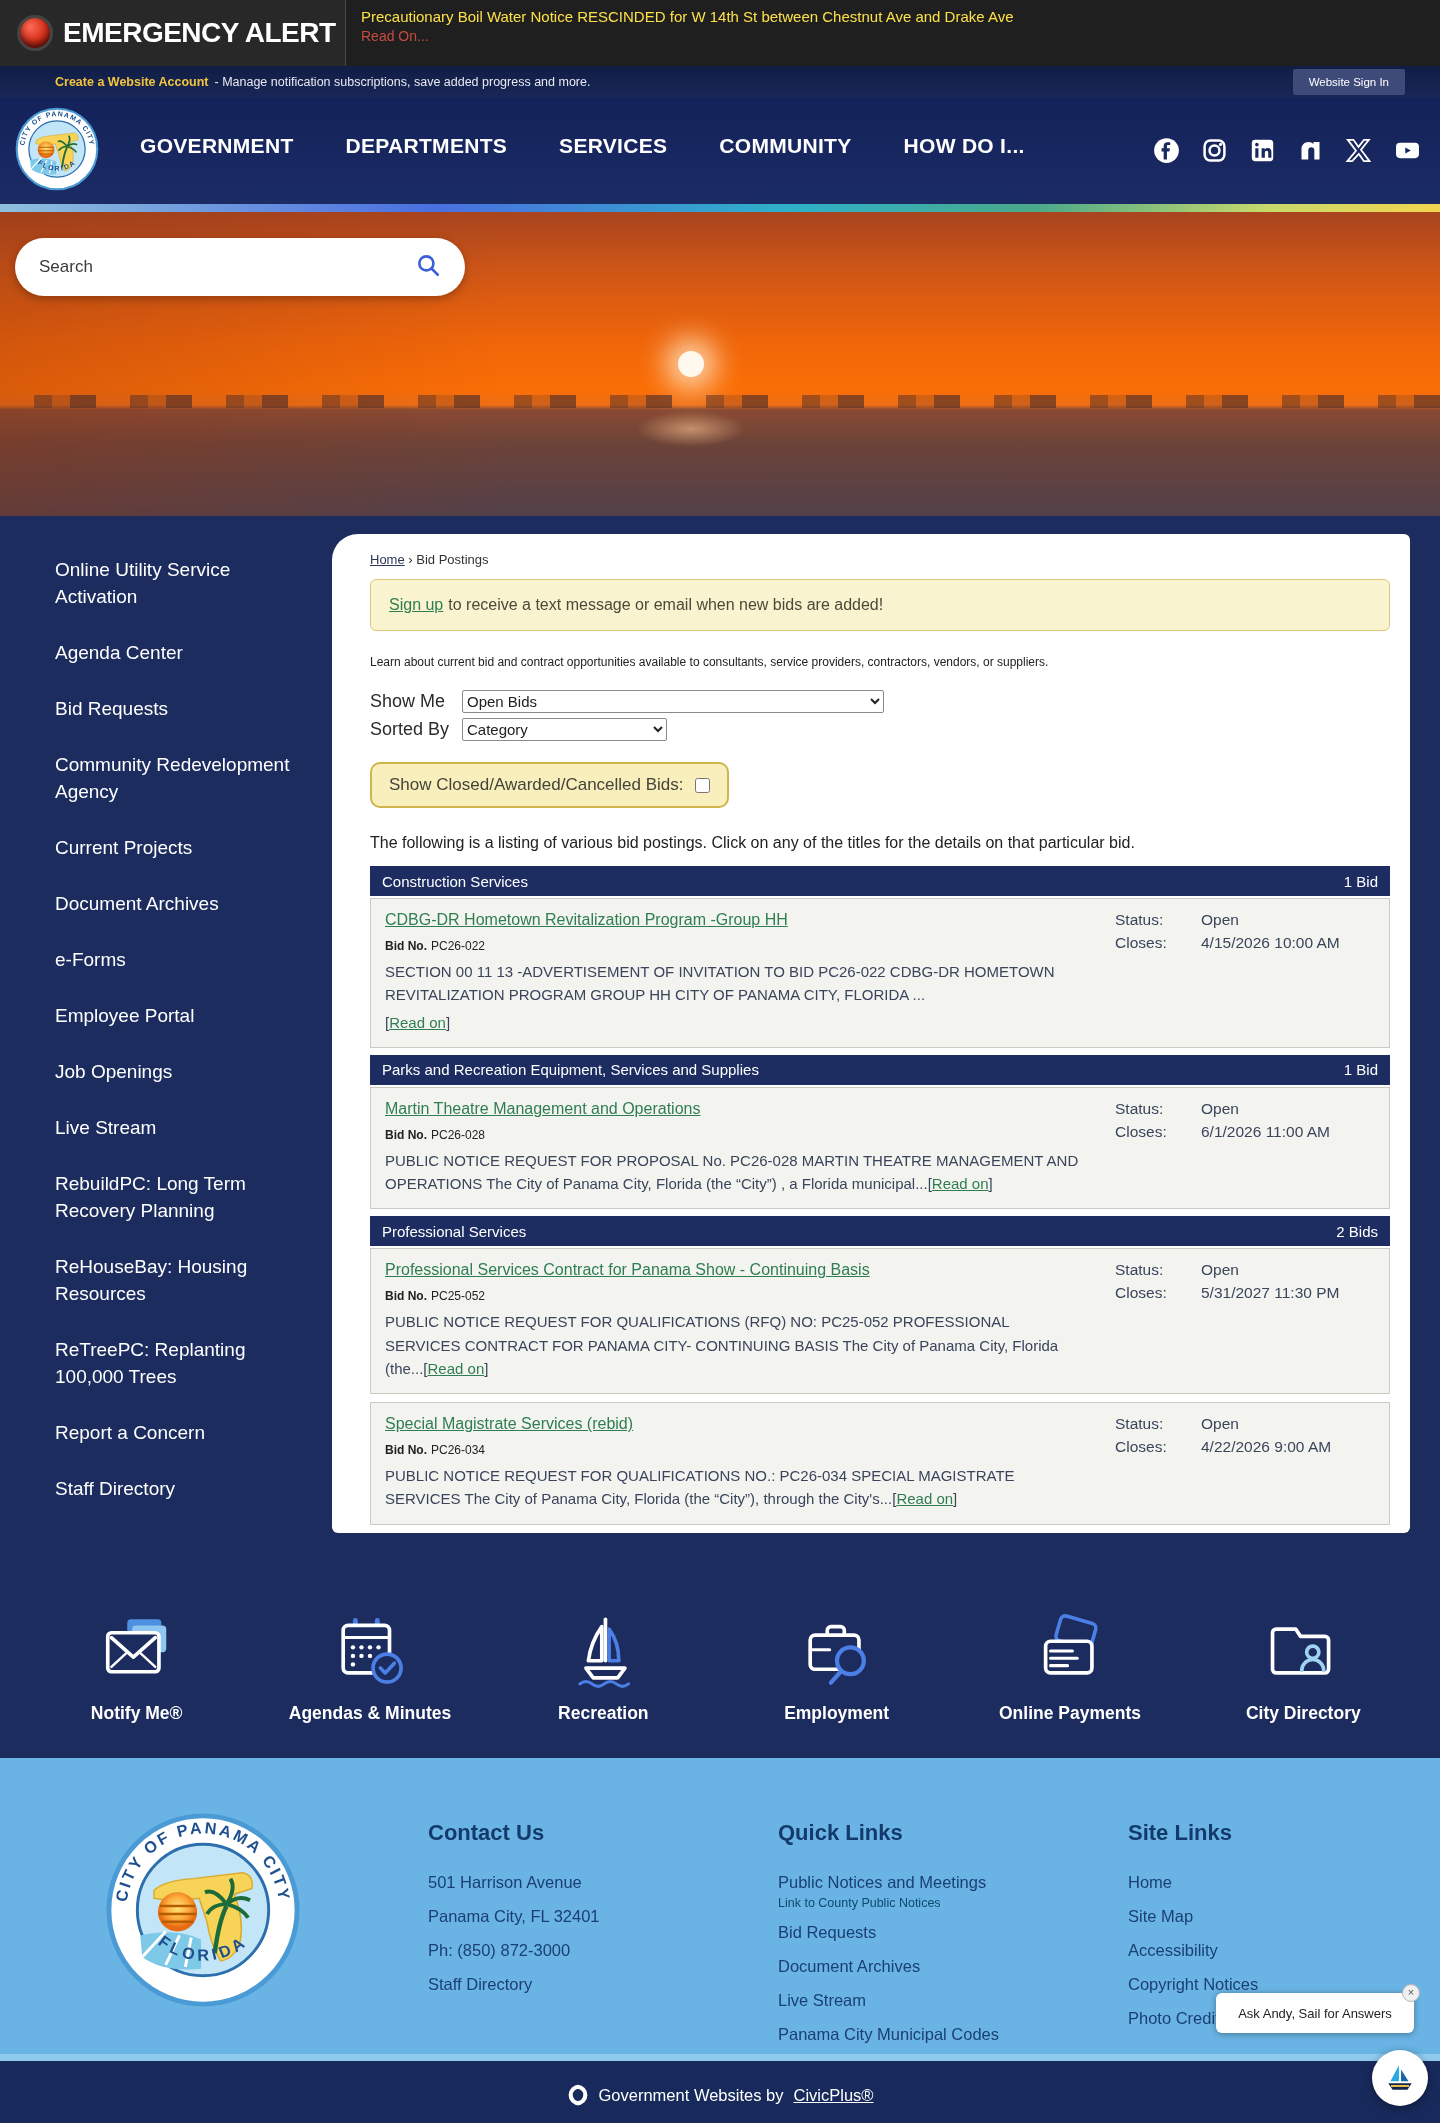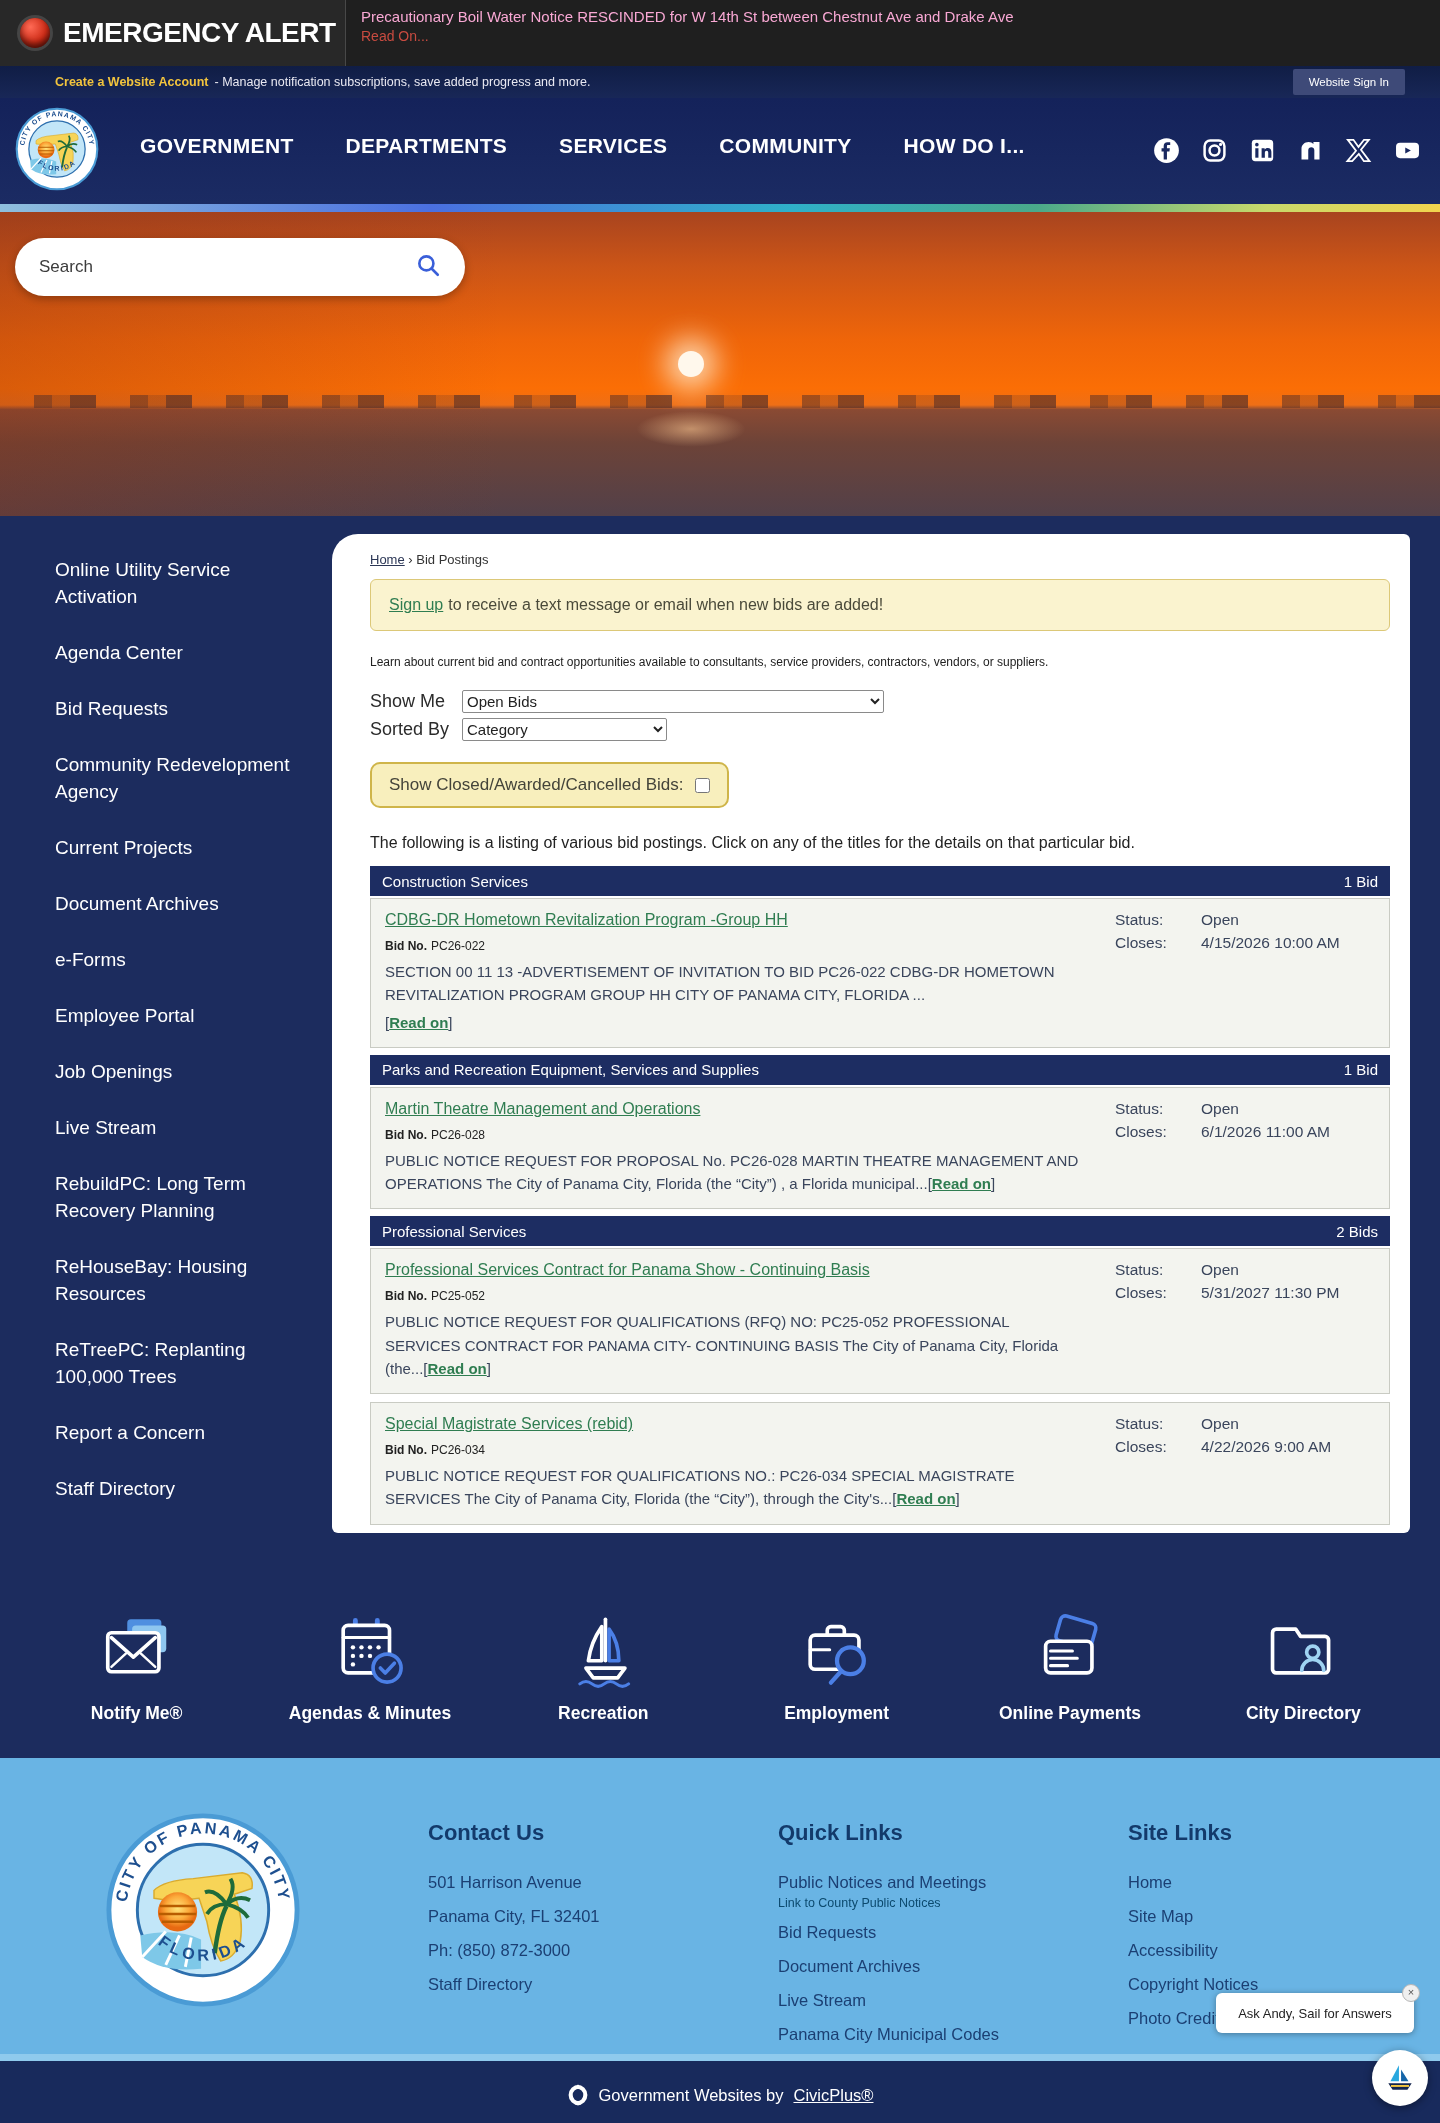--- a/index.html
+++ b/index.html
@@ -8,21 +8,21 @@
   .page { width:1440px; height:2123px; position:relative; font-family:"Liberation Sans",sans-serif; background:#1c2c5e; overflow:hidden; }
 
   
   .alert-bar { height:66px; background:#1f1f1f; display:flex; align-items:stretch; }
   .alert-left { width:346px; background:#282828; display:flex; align-items:center; padding-left:20px; gap:13px; border-right:1px solid #484848; }
   .alert-dot { width:30px; height:30px; border-radius:50%; flex:0 0 30px;
     background:radial-gradient(circle at 35% 30%, #ff6a55, #cf2d18 55%, #7c1208);
     box-shadow:0 0 0 3px #454545, inset 0 -4px 6px rgba(0,0,0,.55); }
   .alert-title { color:#fff; font-size:28px; font-weight:bold; letter-spacing:-.5px; white-space:nowrap; }
   .alert-right { flex:1; padding:8px 0 0 15px; }
-  .alert-msg { color:#f9a8d4; font-size:15px; }
+  .alert-msg { color:#fde047; font-size:15px; }
   .alert-read { color:#c84b40; font-size:14px; margin-top:3px; display:inline-block; }
 
   
   .account-bar { height:32px; background:linear-gradient(180deg,#101d45,#182757); display:flex; align-items:center; padding-left:55px; position:relative; }
   .acct-link { color:#f2c43d; font-weight:bold; font-size:12.5px; }
   .acct-rest { color:#e9e9f2; font-size:12.5px; margin-left:6px; }
   .signin-btn { position:absolute; right:35px; top:3px; height:26px; background:#3e4a78; color:#fff; font-size:11.5px; padding:0 16px; border:none; border-radius:2px; font-family:inherit; cursor:pointer; }
 
   
   .header { height:106px; background:linear-gradient(180deg,#14225a,#1b2b63); position:relative; }
@@ -77,21 +77,21 @@
   .cat { margin-bottom:7px; }
   .cat-head { background:#1d2d62; color:#fff; font-size:15px; height:30px; display:flex; align-items:center;
     justify-content:space-between; padding:0 12px; }
   .bid-row { background:#f3f4ef; border:1px solid #c9cbc3; display:flex; padding:12px 12px 13px 14px; margin-top:2px; }
   .bid-row + .bid-row { margin-top:8px; }
   .bid-left { flex:1; padding-right:28px; }
   .bid-title { color:#2f7d51; text-decoration:underline; font-size:16px; }
   .bid-no { margin-top:10px; font-size:12px; color:#222; }
   .bid-no b { font-weight:bold; margin-right:4px; }
   .bid-desc { margin-top:7px; font-size:15px; line-height:1.55; color:#3a455c; }
-  .read-on { color:#2f7d51; text-decoration:underline;font-weight:bold; }
+  .read-on { color:#2f7d51; text-decoration:underline; }
   .read-block { display:block; margin-top:4px; }
   .bid-right { width:262px; flex:0 0 262px; font-size:15.5px; color:#3a455c; }
   .status-grid { display:grid; grid-template-columns:60px 1fr; row-gap:5px; column-gap:26px; }
 
   
   .icons-band { height:196px; background:#1c2c5e; display:flex; padding:0 20px; align-items:center; }
   .qi { flex:1; display:flex; flex-direction:column; align-items:center; gap:13px; margin-top:16px; cursor:pointer; }
   .qi svg { width:78px; height:78px; display:block; }
   .qi-label { color:#fff; font-weight:bold; font-size:17.5px; }
 

